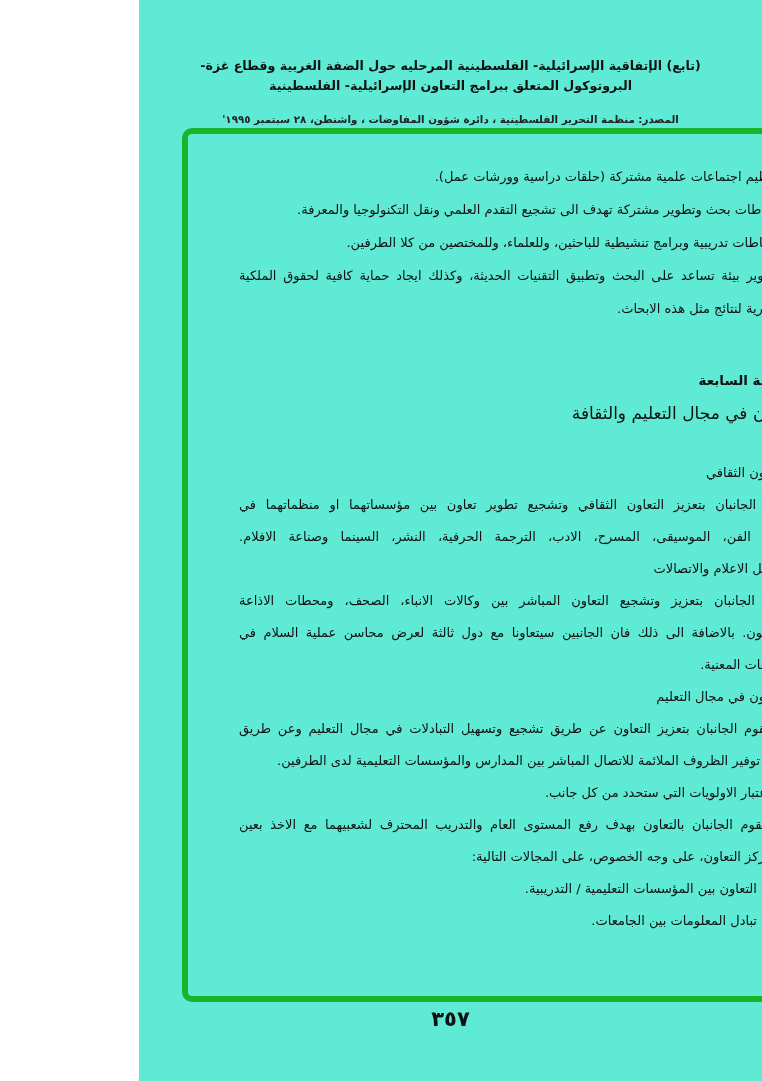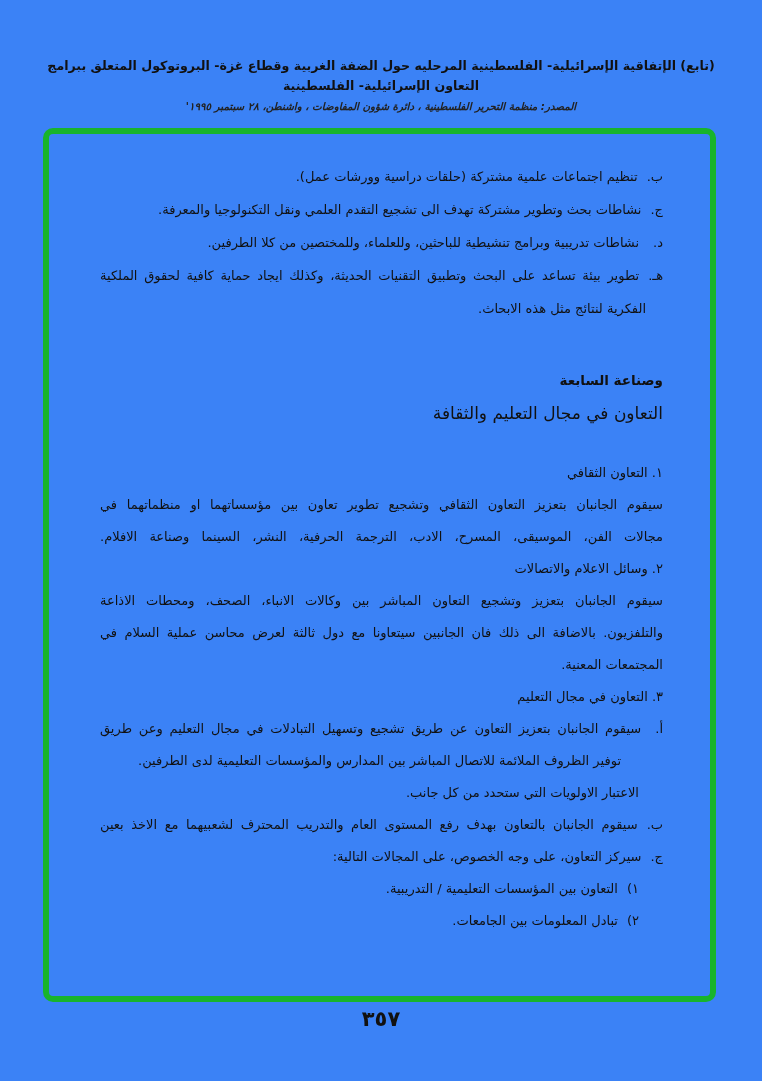--- a/index.html
+++ b/index.html
@@ -1,36 +1,36 @@
 <!DOCTYPE html>
 <html lang="ar" dir="rtl"><head>
 <meta charset="utf-8">
 <style>
   html,body{margin:0;padding:0;background:#ffffff;}
   .page{
     position:relative;
-    width:762px;height:1081px;
-    background:#3b82f6;
+    width:623px;height:1081px;
+    background:#5eead4;
     font-family:"DejaVu Sans",sans-serif;
     color:#111;
     overflow:hidden;
     direction:rtl;
   }
   
   .header{
     position:absolute;top:56px;right:0;left:0;
     padding:0 30px;box-sizing:border-box;
     text-align:center;direction:rtl;
   }
   .header-title{
     font-size:12.6px;font-weight:bold;line-height:1.55;
     letter-spacing:-0.2px;
   }
   .header-source{
-    font-size:10.3px;font-weight:bold;margin-top:5px;color:#222;font-style:italic;
+    font-size:10.3px;font-weight:bold;margin-top:18px;color:#222;
   }
   
   .frame{
     position:absolute;left:43px;top:128px;
     width:673px;height:874px;
     box-sizing:border-box;
     border:6px solid #18b42c;
     border-radius:10px;
     background:transparent;
   }

